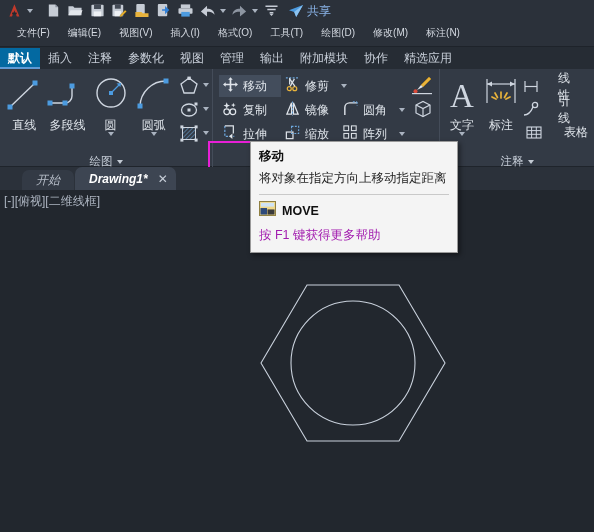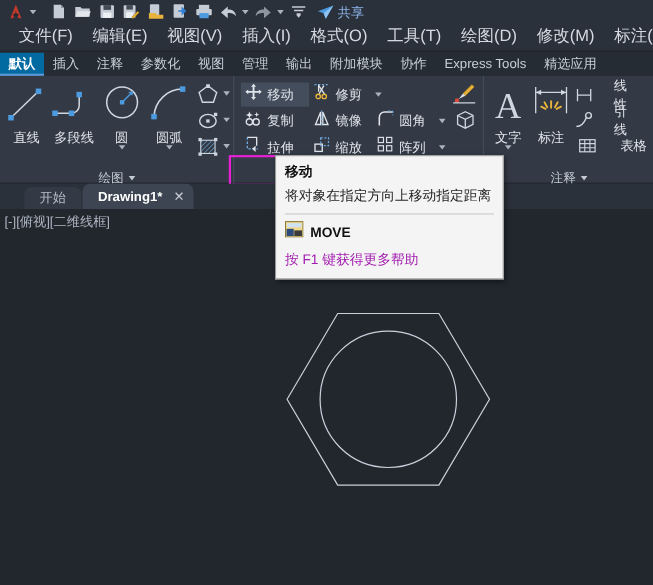--- a/index.html
+++ b/index.html
@@ -74,21 +74,21 @@
     left: 0; top: 21px;
     width: 594px; height: 26px;
     background: #2b313a;
     display: flex;
     align-items: center;
     box-sizing: border-box;
     padding-left: 8px;
     border-bottom: 1px solid #1e232a;
   }
   .menu-item {
-    font-size: 15px;
+    font-size: 10px;
     color: #d5dae2;
     padding: 3px 9px 4px 9px;
     white-space: nowrap;
     line-height: 14px;
   }
 
   
   .ribbon-tabs {
     position: absolute;
     left: 0; top: 47px;
@@ -220,20 +220,21 @@
     height: 20px;
     display: flex;
     align-items: center;
     padding: 0 14px;
     font-size: 12px;
     color: #b6bdc8;
     border-radius: 7px 7px 0 0;
     background: #333a45;
     margin-right: 1px;
     box-sizing: border-box;
+    font-style: italic;
   }
   .doc-tab.first { margin-left: 22px; }
   .doc-tab.active {
     background: #3d4552;
     color: #ffffff;
     font-weight: bold;
     height: 23px;
     padding-right: 8px;
   }
   .doc-tab .close {
@@ -390,21 +391,20 @@
   <div class="ribbon-tabs">
     <div class="rtab active">默认</div>
     <div class="rtab">插入</div>
     <div class="rtab">注释</div>
     <div class="rtab">参数化</div>
     <div class="rtab">视图</div>
     <div class="rtab">管理</div>
     <div class="rtab">输出</div>
     <div class="rtab">附加模块</div>
     <div class="rtab">协作</div>
-    <div class="rtab latin">Express Tools</div>
     <div class="rtab">精选应用</div>
   </div>
 
   <div class="ribbon">
 
     <div class="panel" style="width:213px;">
       <div class="panel-body">
         <div class="big-btn">
           <div class="glyph">
             <svg width="40" height="38" viewBox="0 0 40 38">

